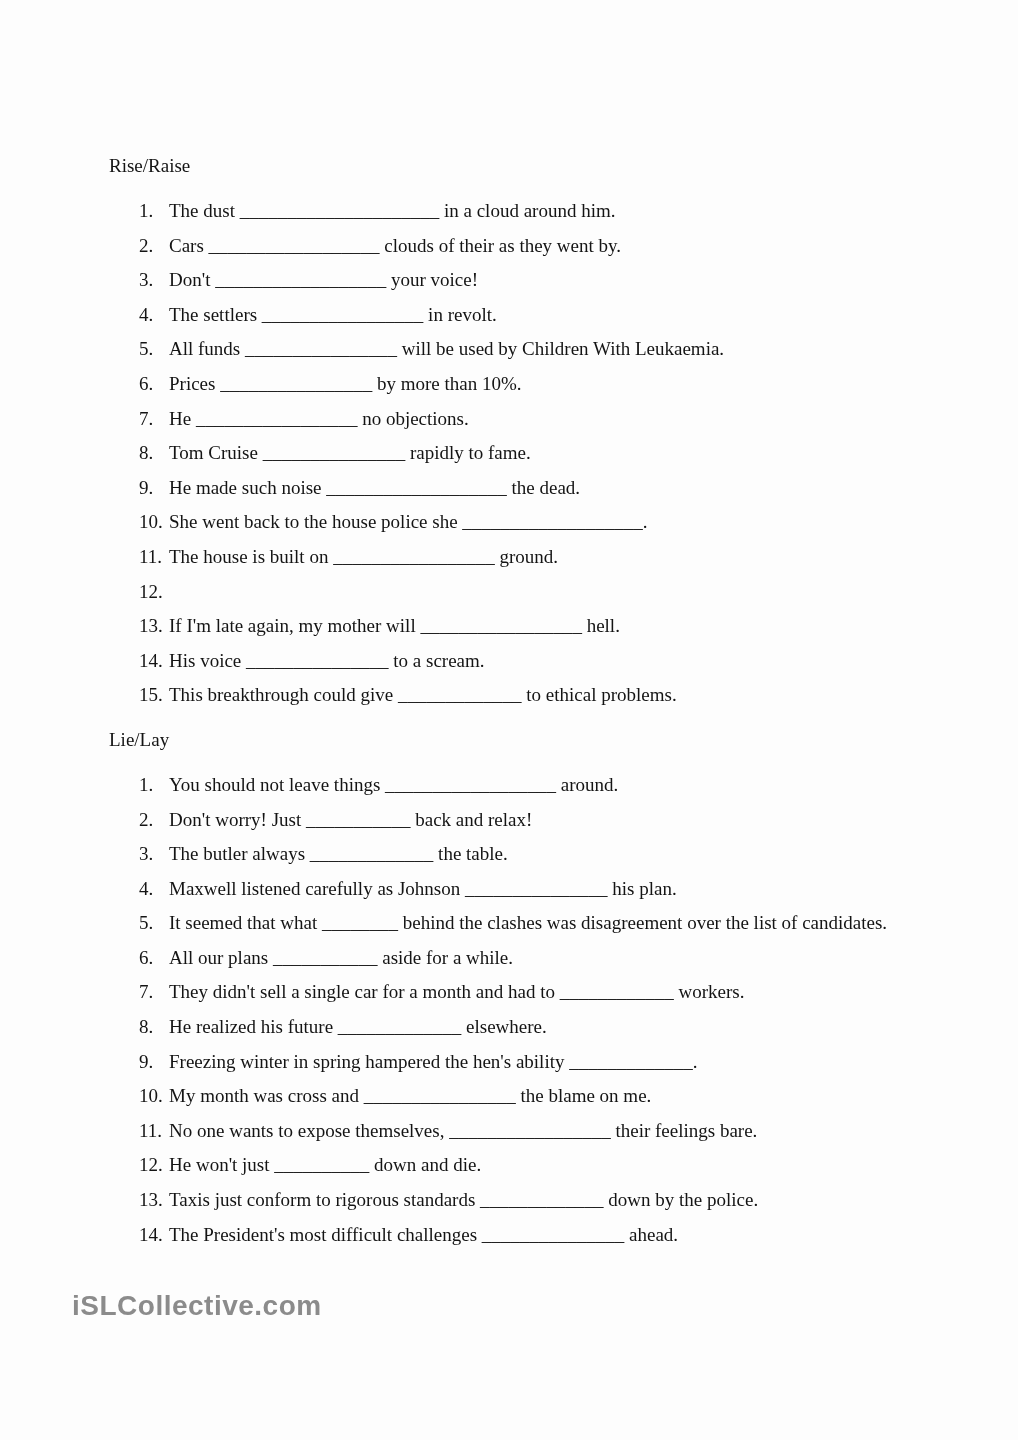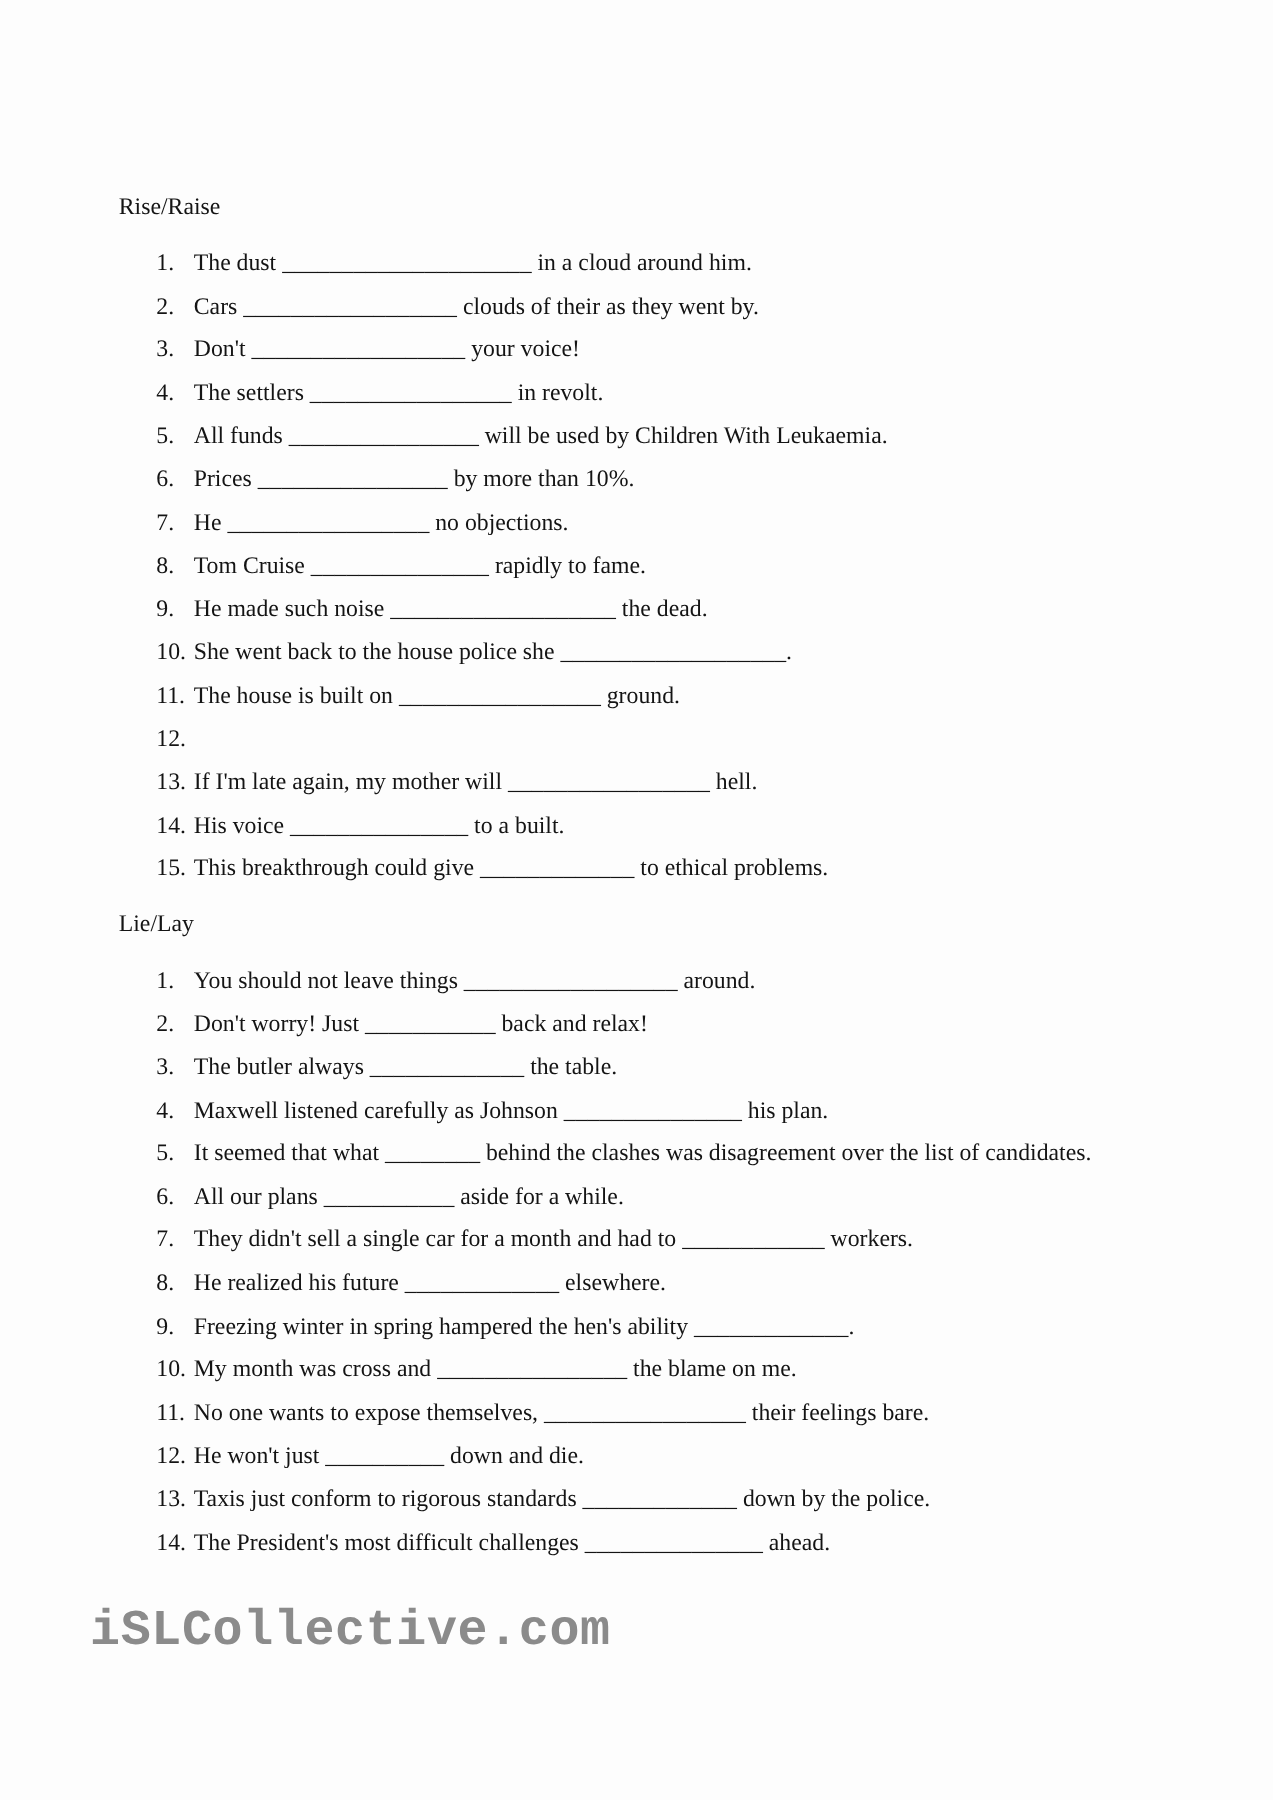--- a/index.html
+++ b/index.html
@@ -11,21 +11,21 @@
     position: relative;
     width: 1018px;
     height: 1440px;
     background: #fdfdfd;
     overflow: hidden;
     font-family: "Liberation Serif", serif;
     color: #141414;
   }
   .content {
     position: absolute;
-    left: 95px;
+    left: 109px;
     top: 155px;
     right: 20px;
   }
   .section-title {
     font-size: 19px;
     font-weight: 400;
     line-height: 22px;
     margin: 0;
   }
   .section + .section {
@@ -45,23 +45,23 @@
     height: 34.6px;
     white-space: nowrap;
   }
   ol.items .num {
     flex: 0 0 30px;
   }
   .watermark {
     position: absolute;
     left: 72px;
     top: 1284px;
-    font-family: Liberation Mono, monospace;
+    font-family: Liberation Sans, sans-serif;
     font-weight: 700;
-    font-size: 40px;
+    font-size: 28px;
     line-height: 44px;
     color: #8b8b8b;
     letter-spacing: 0.5px;
     text-align: center;
   }
 </style>
 </head>
 <body>
 
 <div class="page">
@@ -116,21 +116,21 @@
           </li>
         <li>
             <span class="num">12.</span>
           </li>
         <li>
             <span class="num">13.</span>
             <span class="txt">If I'm late again, my mother will _________________ hell.</span>
           </li>
         <li>
             <span class="num">14.</span>
-            <span class="txt">His voice _______________ to a built.</span>
+            <span class="txt">His voice _______________ to a scream.</span>
           </li>
         <li>
             <span class="num">15.</span>
             <span class="txt">This breakthrough could give _____________ to ethical problems.</span>
           </li>
       </ol>
     </div>
 
     <div class="section">
       <h2 class="section-title">Lie/Lay</h2>

